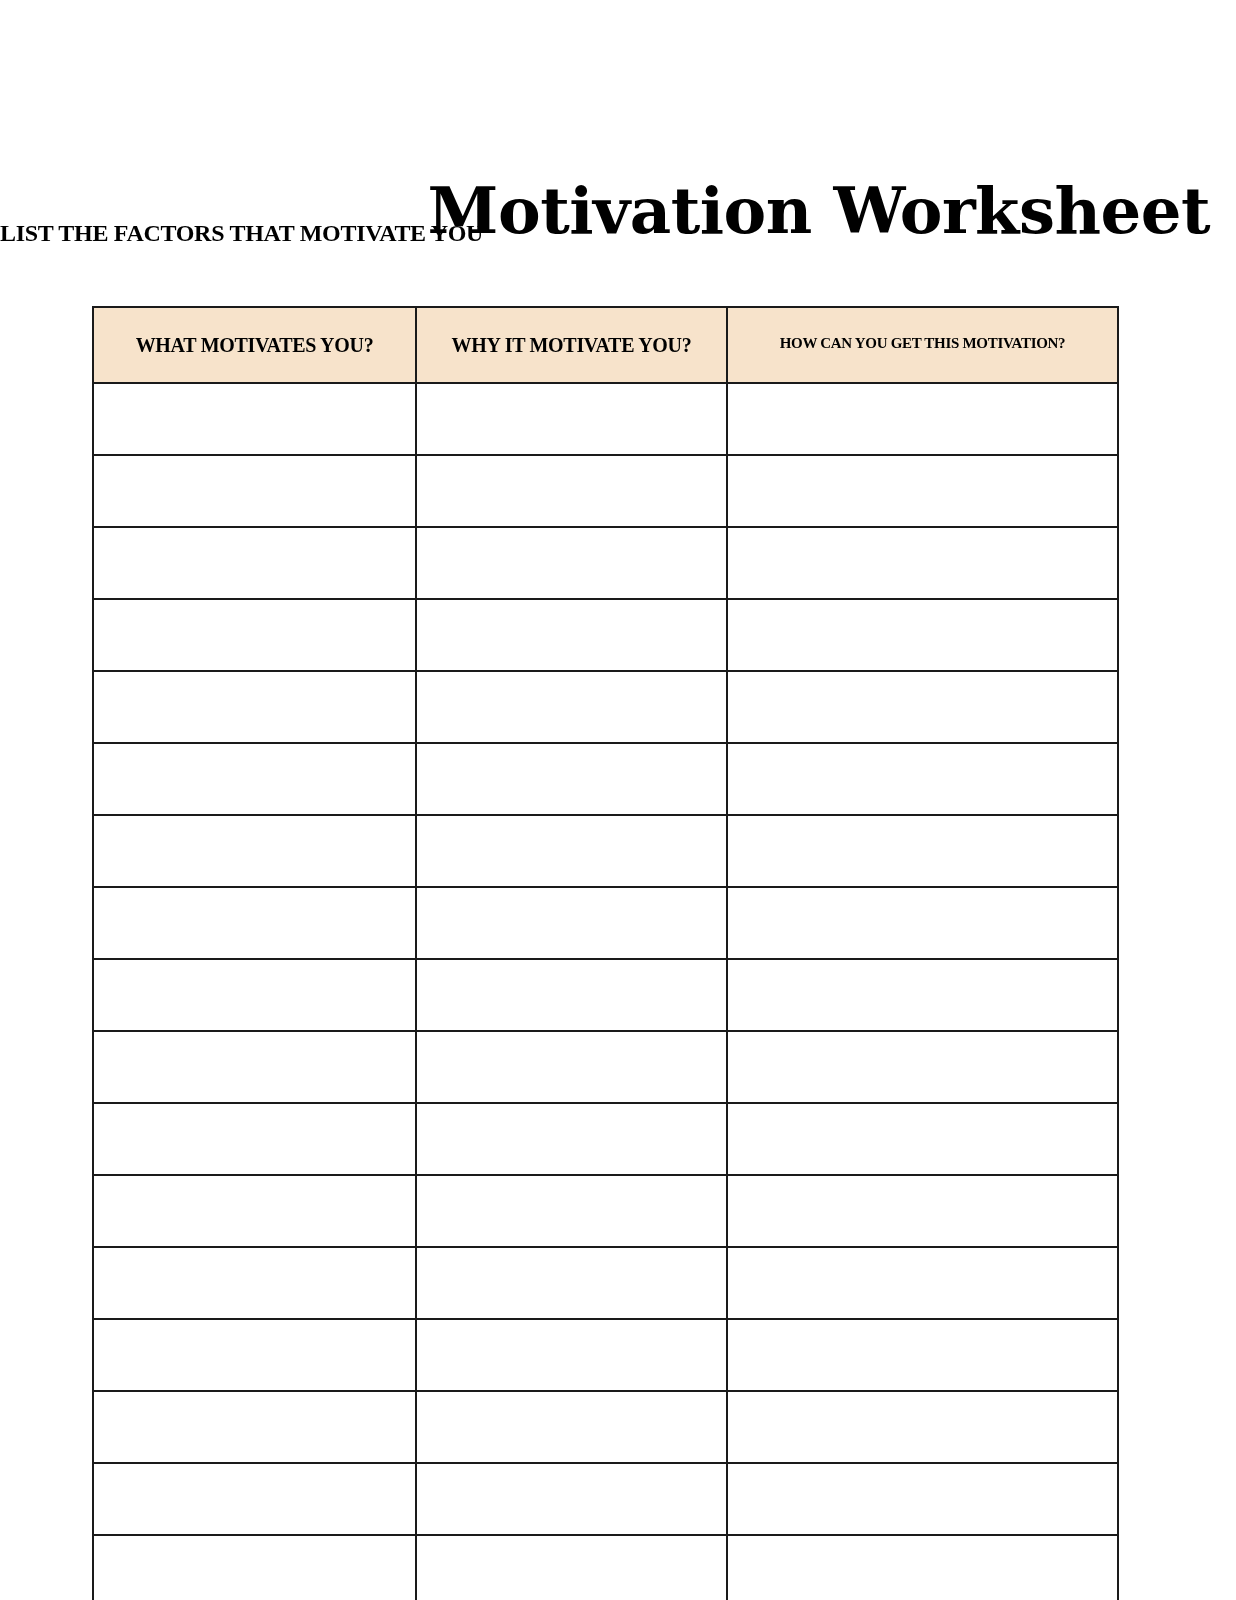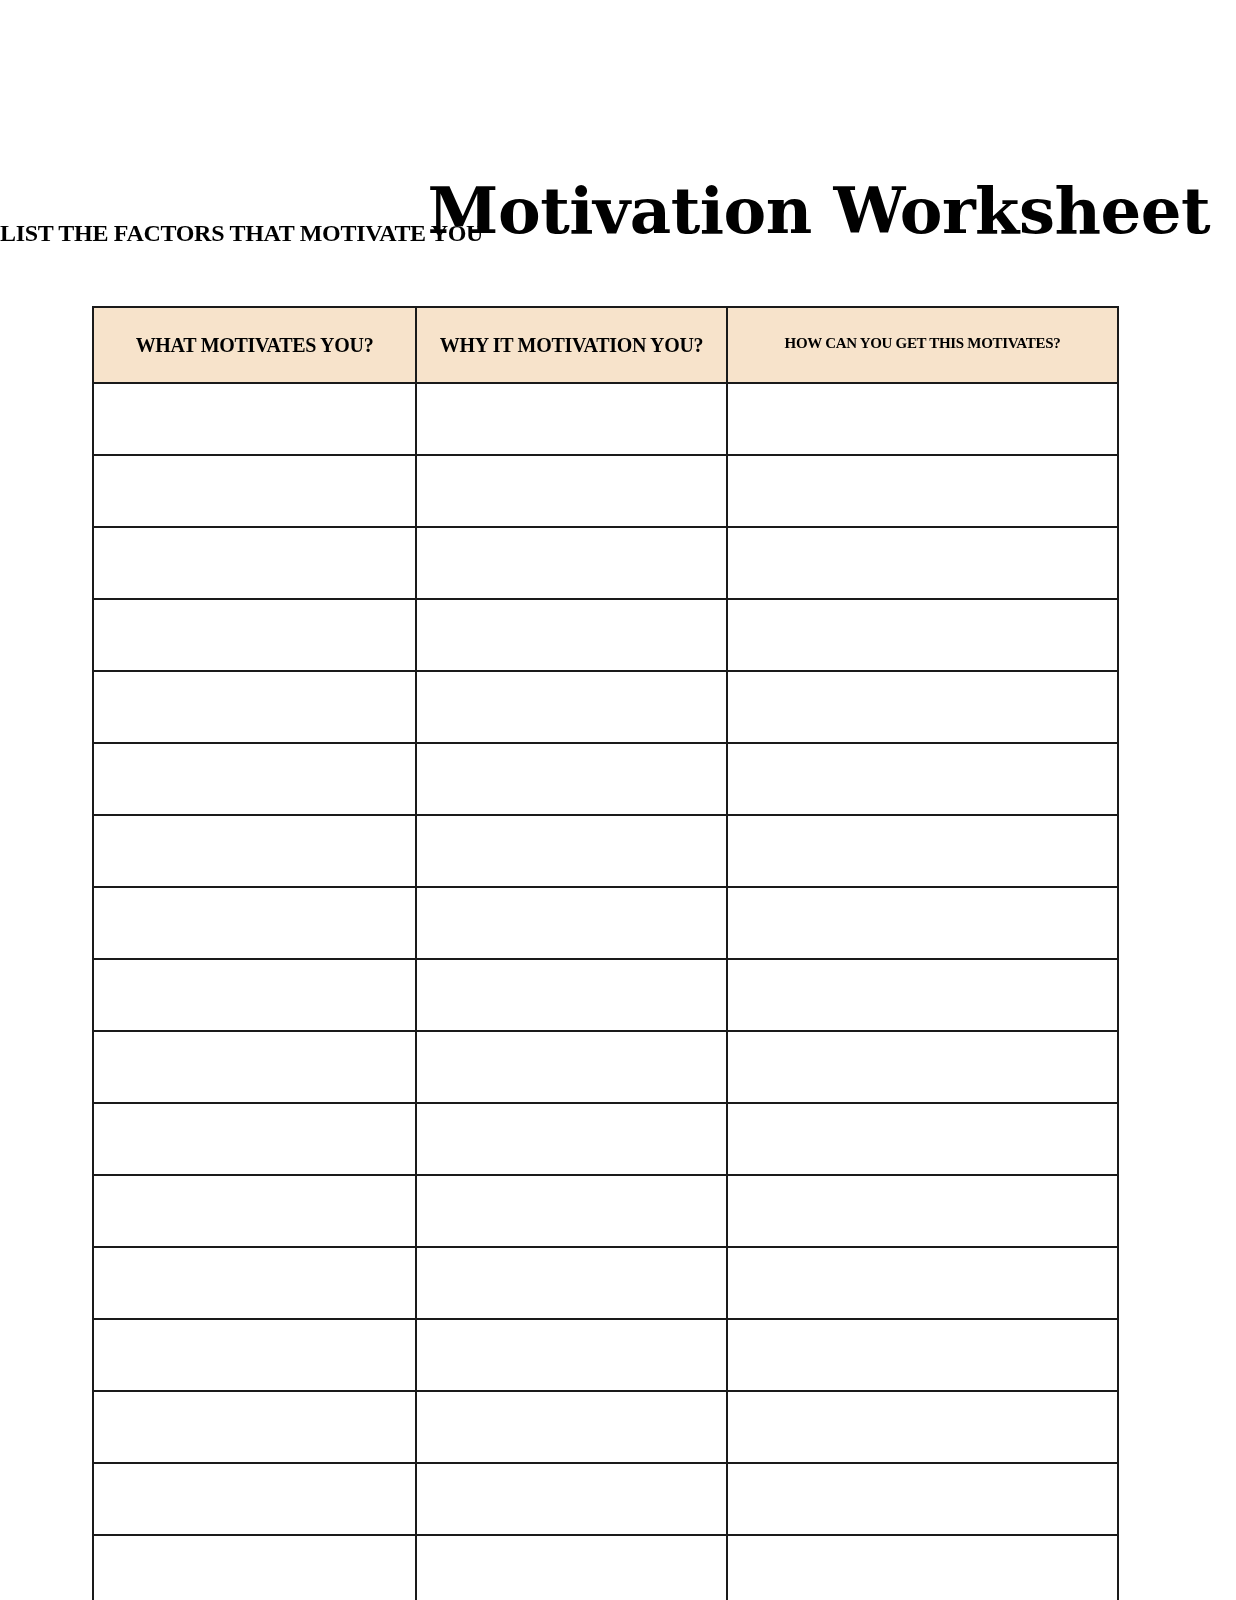--- a/index.html
+++ b/index.html
@@ -22,22 +22,22 @@
 
 <table class="sheet">
   <colgroup>
       <col class="w1">
       <col class="w2">
       <col class="w3">
     </colgroup>
   <thead>
     <tr>
       <th class="c1">WHAT MOTIVATES YOU?</th>
-      <th class="c2">WHY IT MOTIVATION YOU?</th>
-      <th class="c3">HOW CAN YOU GET THIS MOTIVATES?</th>
+      <th class="c2">WHY IT MOTIVATE YOU?</th>
+      <th class="c3">HOW CAN YOU GET THIS MOTIVATION?</th>
     </tr>
   </thead>
   <tbody id="rows">
       <tr>
         <td></td>
         <td></td>
         <td></td>
       </tr>
       <tr>
         <td></td>

